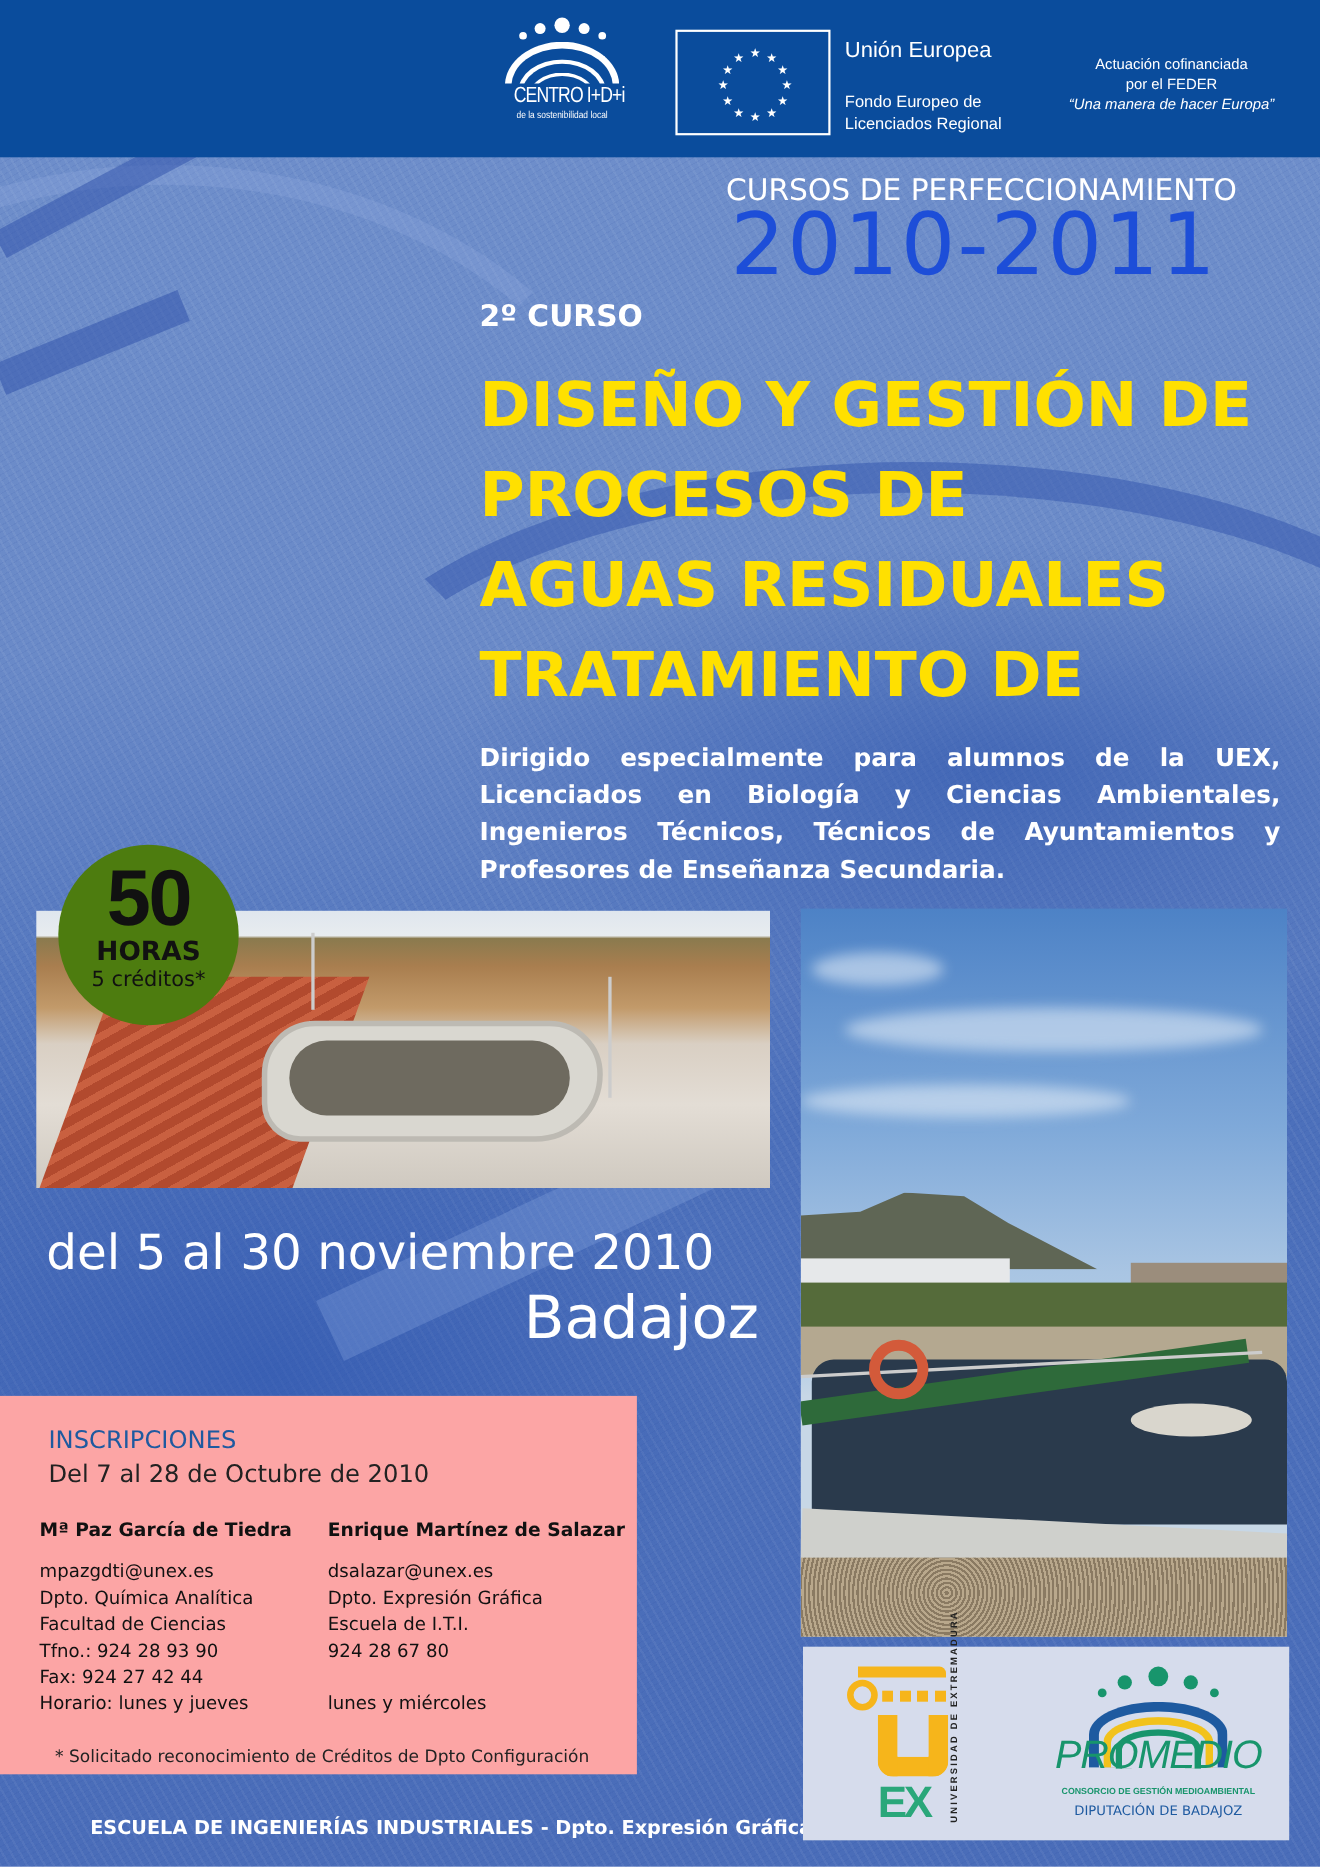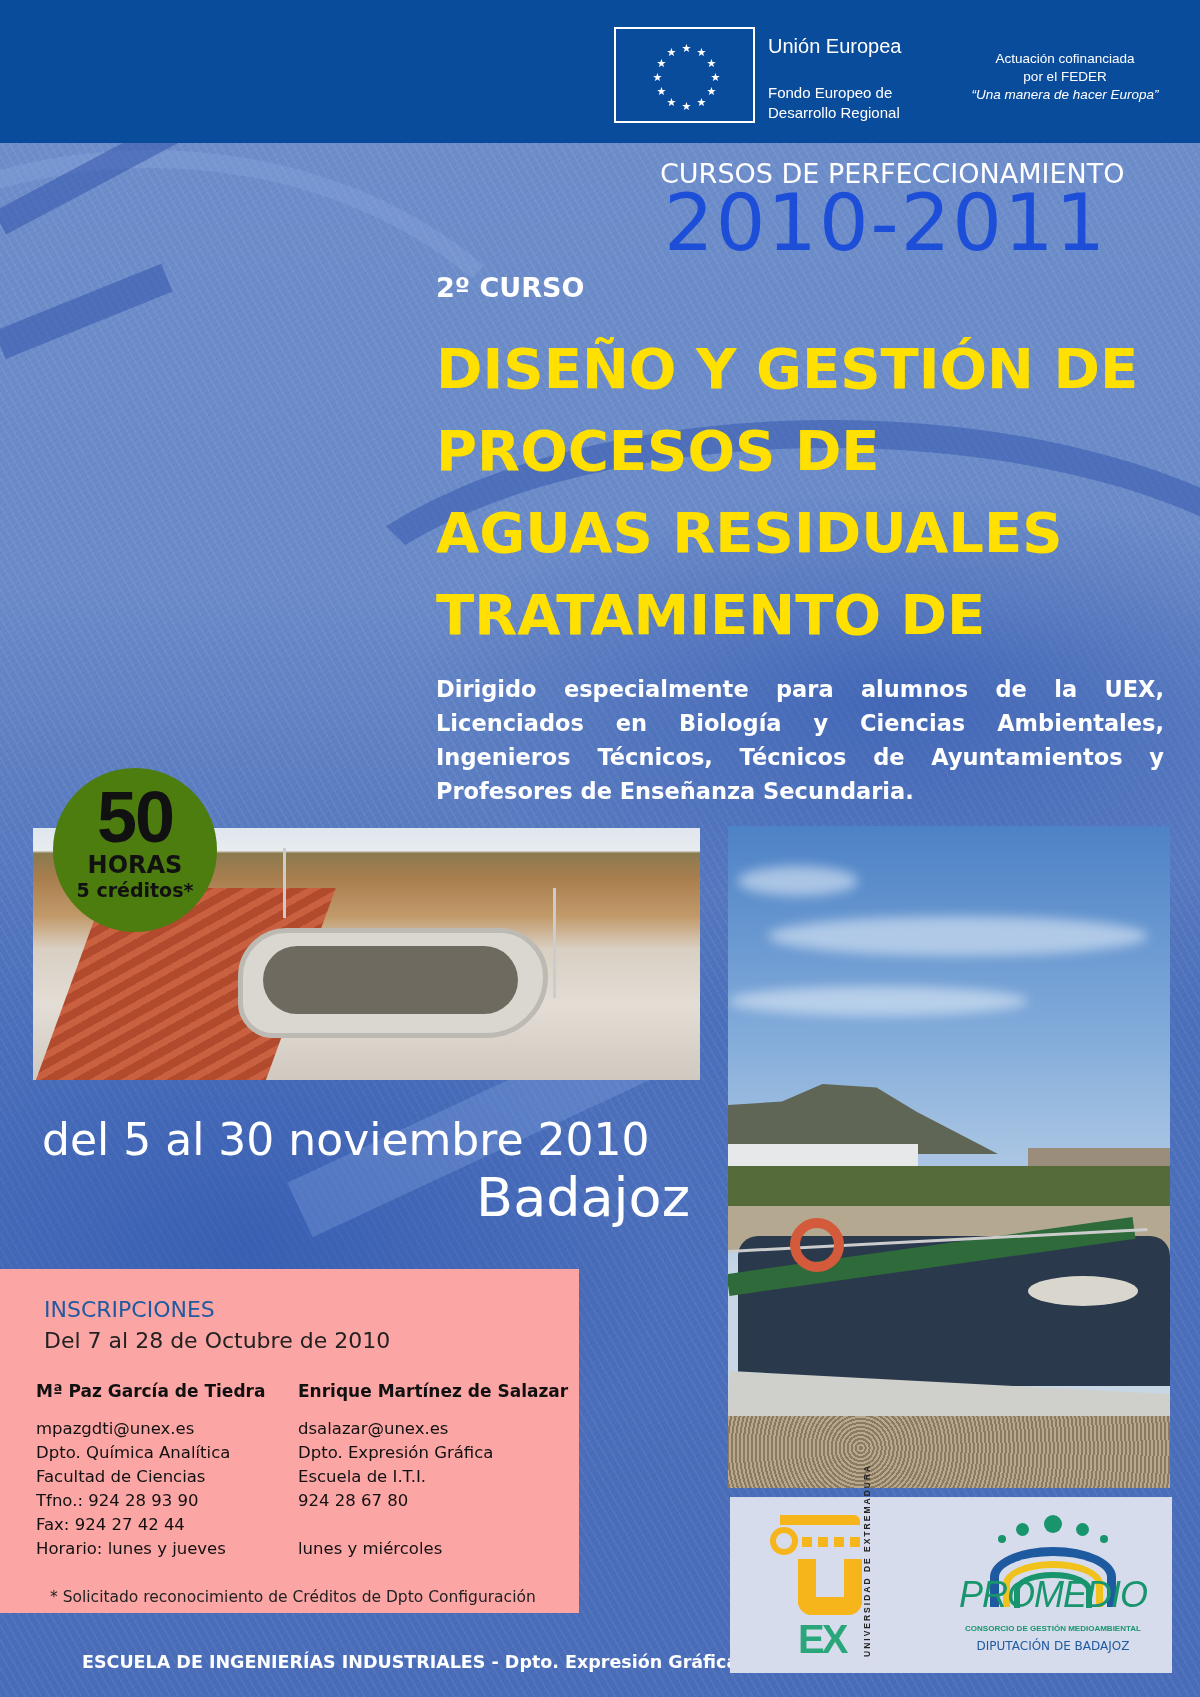--- a/index.html
+++ b/index.html
@@ -79,21 +79,21 @@
   .photo-right .gravel { position: absolute; left: 0; top: 590px; width: 442px; height: 80px; background: repeating-radial-gradient(circle at 30% 40%, #8a7a62 0 2px, #b9a88c 2px 4px); }
   .photo-right .clarifier { position: absolute; left: 300px; top: 450px; width: 110px; height: 30px; border-radius: 50%; background: #d9d6cd; }
 
   
   .hours-badge {
     position: absolute; left: 53px; top: 768px; width: 164px; height: 164px; border-radius: 50%;
     background: #4d7c0f; text-align: center; color: #111;
   }
   .hours-badge .num { font-family: "Liberation Sans", sans-serif; font-weight: bold; font-size: 72px; line-height: 70px; margin-top: 14px; letter-spacing: -2px; }
   .hours-badge .hrs { font-weight: bold; font-size: 24px; line-height: 26px; }
-  .hours-badge .cred { font-weight: bold; font-size: 19px; line-height: 24px; }
+  .hours-badge .cred { font-weight: normal; font-size: 19px; line-height: 24px; }
 
   
   .dates { position: absolute; left: 42px; top: 1112px; width: 650px; color: #fff; font-size: 44px; line-height: 56px; white-space: nowrap; }
   .place { position: absolute; left: 420px; top: 1166px; width: 270px; text-align: right; color: #fff; font-size: 54px; line-height: 64px; }
 
   
   .reg-box { position: absolute; left: 0; top: 1269px; width: 579px; height: 344px; background: #fca5a5; }
   .reg-title { position: absolute; left: 44px; top: 28px; color: #1e5aa0; font-size: 22px; line-height: 26px; }
   .reg-dates { position: absolute; left: 44px; top: 58px; color: #222; font-size: 22px; line-height: 28px; }
   .contact { position: absolute; top: 110px; color: #111; font-size: 16.5px; line-height: 24px; }
@@ -125,39 +125,55 @@
 </head>
 <body>
 
 <div class="bg-arc a1"></div>
 <div class="bg-arc a2"></div>
 <div class="bg-streak" style="left:0;top:210px;width:260px;height:26px;transform:rotate(-28deg);"></div>
 <div class="bg-streak" style="left:0;top:330px;width:180px;height:30px;transform:rotate(-22deg);"></div>
 <div class="bg-streak" style="left:300px;top:1180px;width:420px;height:60px;transform:rotate(-25deg);background:rgba(130,160,220,0.35);"></div>
 
 <div class="header">
+  <div class="logo-centro">
+    <div class="dots">
+      <div class="dot" style="left:48px;top:2px;width:14px;height:14px;"></div>
+      <div class="dot" style="left:30px;top:7px;width:10px;height:10px;"></div>
+      <div class="dot" style="left:70px;top:7px;width:10px;height:10px;"></div>
+      <div class="dot" style="left:16px;top:15px;width:7px;height:7px;"></div>
+      <div class="dot" style="left:88px;top:15px;width:7px;height:7px;"></div>
+    </div>
+    <div class="arcs">
+      <div class="arc" style="top:2px;width:104px;height:80px;"></div>
+      <div class="arc" style="top:18px;width:80px;height:60px;border-width:4px;"></div>
+      <div class="arc" style="top:30px;width:60px;height:44px;border-width:3px;"></div>
+    </div>
+    <div class="name">CENTRO I+D+i</div>
+    <div class="sub">de la sostenibilidad local</div>
+  </div>
 
   <div class="eu-flag">
     <span class="star" style="left:65px;top:14px;">★</span>
     <span class="star" style="left:80px;top:18px;">★</span>
     <span class="star" style="left:90px;top:29px;">★</span>
     <span class="star" style="left:94px;top:43px;">★</span>
     <span class="star" style="left:90px;top:57px;">★</span>
     <span class="star" style="left:80px;top:68px;">★</span>
     <span class="star" style="left:65px;top:72px;">★</span>
     <span class="star" style="left:50px;top:68px;">★</span>
     <span class="star" style="left:40px;top:57px;">★</span>
     <span class="star" style="left:36px;top:43px;">★</span>
     <span class="star" style="left:40px;top:29px;">★</span>
     <span class="star" style="left:50px;top:18px;">★</span>
   </div>
   <div class="eu-text">
     <div class="t1">Unión Europea</div>
     <div class="t2">Fondo Europeo de</div>
-    <div class="t2" style="margin-top:0">Desarrollo Regional</div>
+    <div class="t2" style="margin-top:0">Licenciados Regional</div>
   </div>
   <div class="feder-text">
     <div>Actuación cofinanciada</div>
     <div>por el FEDER</div>
     <div class="it">“Una manera de hacer Europa”</div>
   </div>
 </div>
 
 <div class="cursos-label">CURSOS DE PERFECCIONAMIENTO</div>
 <div class="years">2010-2011</div>

